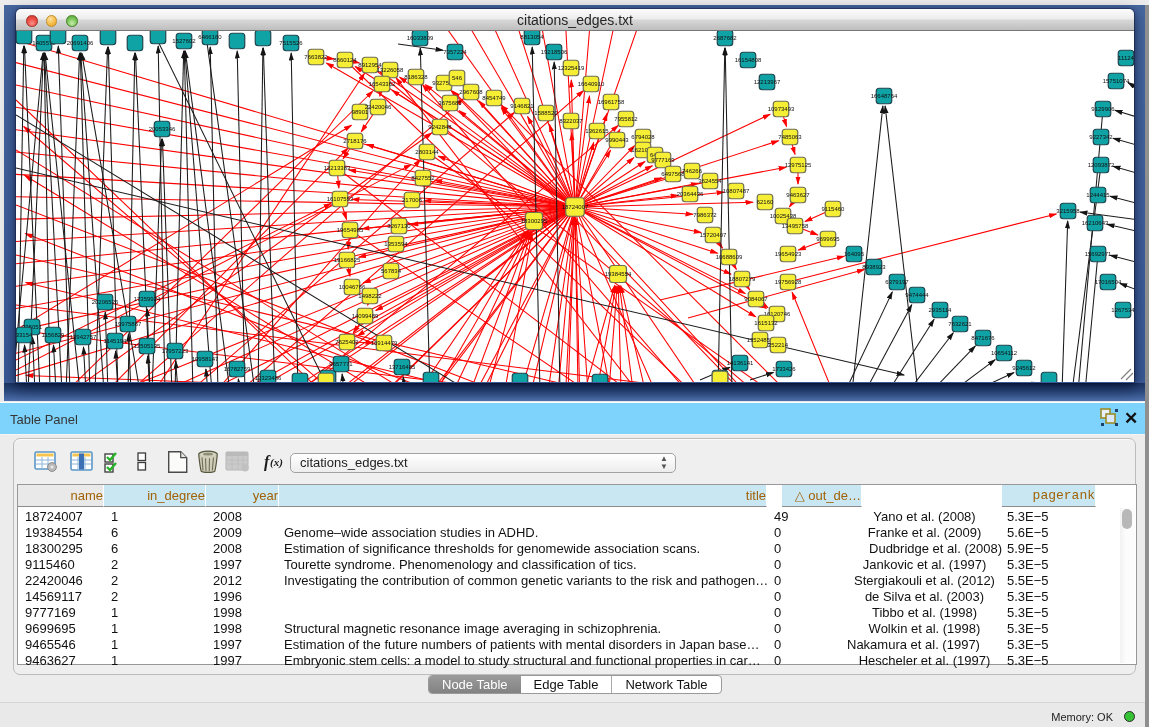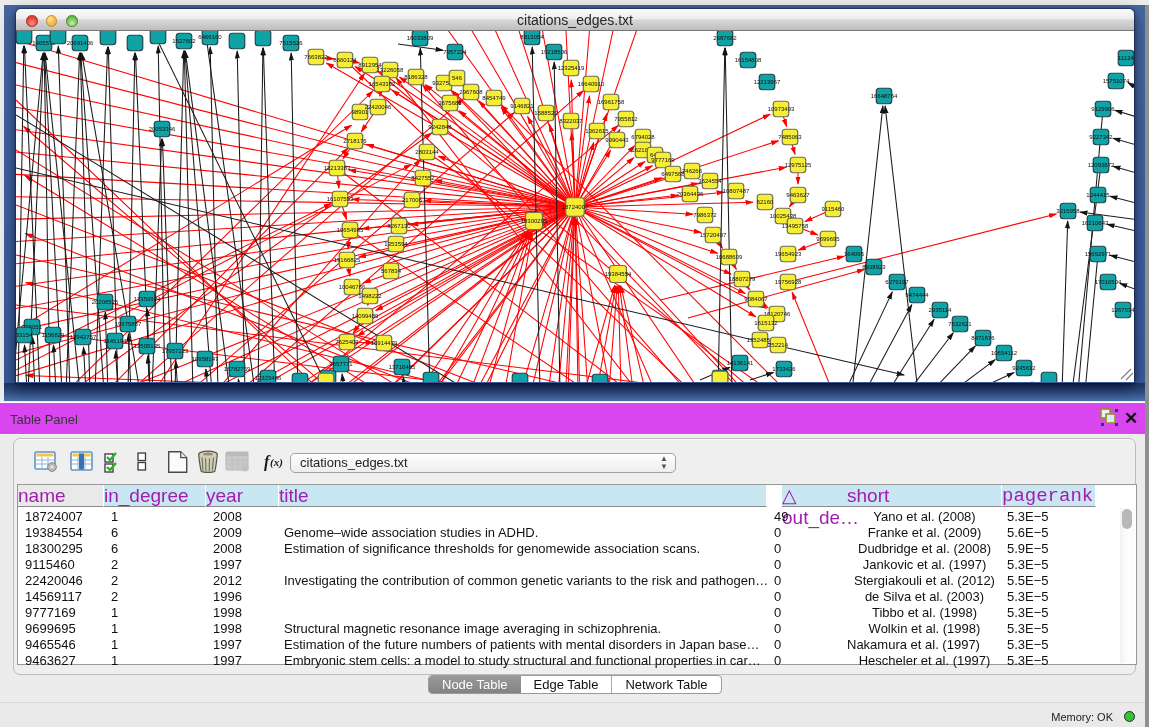--- a/index.html
+++ b/index.html
@@ -6,28 +6,28 @@
 .desktop{position:absolute;left:4px;top:5px;width:1141px;height:396px;background:linear-gradient(180deg,#46679f 0%,#40609c 55%,#3a5a96 94%,#436198 100%)}
 .bband{position:absolute;left:4px;top:383px;width:1141px;height:18px;background:linear-gradient(180deg,#1c3563 0%,#2c4a7e 45%,#4e71ad 100%)}
 .win{position:absolute;left:16px;top:9px;width:1118px;height:374px;border-radius:5px 5px 0 0;box-shadow:0 5px 16px rgba(0,8,35,.55),0 1px 5px rgba(0,8,35,.45),0 0 0 1px rgba(20,30,60,.4)}
 .titlebar{position:relative;height:22px;background:linear-gradient(180deg,#fcfcfc 0%,#ededed 45%,#d6d6d6 55%,#bebebe 100%);border-bottom:1px solid #767676;border-radius:5px 5px 0 0}
 .titlebar .t{position:absolute;left:0;right:0;top:2.5px;text-align:center;font-size:14px;color:#252525}
 .tl{position:absolute;top:6px;width:11.5px;height:11.5px;border-radius:50%}
 .tl.r{left:10px;background:radial-gradient(circle at 50% 72%,#f9928d 0%,#ee5148 48%,#cc3328 100%);border:1px solid #a02d25}
 .tl.y{left:29.5px;background:radial-gradient(circle at 35% 30%,#fbe0a3,#f5bc47 55%,#e59e1e);border:1px solid #c08e25}
 .tl.g{left:50px;background:radial-gradient(circle at 50% 72%,#c9ecb4 0%,#82ca5e 48%,#4aa332 100%);border:1px solid #457f26}
 .canvas{position:relative;height:351px;background:#fff;overflow:hidden}
-.tpbar{position:absolute;left:0;top:402px;width:1146px;height:33px;background:#d946ef;border-top:1px solid #fdfdfd;border-bottom:1px solid #f5f5f5}
+.tpbar{position:absolute;left:0;top:402px;width:1146px;height:33px;background:#7dd3fc;border-top:1px solid #fdfdfd;border-bottom:1px solid #f5f5f5}
 .tpbar .t{position:absolute;left:10px;top:9px;font-size:13px;color:#363636}
 .xicon{position:absolute;left:1124px;top:408px;font-size:17px;font-weight:bold;color:#111}
 .panel{position:absolute;left:13px;top:438px;width:1123px;height:237px;background:#efefef;border:1px solid #bcbcbc;border-radius:7px;box-shadow:inset 0 1px 0 #fbfbfb}
 .combo{position:absolute;left:276px;top:14px;width:386px;height:20px;background:linear-gradient(180deg,#ffffff,#ededed);border:1px solid #a2a2a2;border-radius:5px;font-size:13px;color:#222;line-height:18px;padding-left:9px}
 .combo .arr{position:absolute;right:7px;top:1px;font-size:8px;color:#555;line-height:8px}
 .tbl{position:absolute;left:3px;top:45px;width:1120px;height:181px;background:#fff;border:1px solid #989898}
-.thead{position:absolute;left:0;top:0;height:22px;border-bottom:1px solid #8b8b8b;font-size:19px;color:#a21caf;text-align:left;background:#c9e6f3;border-right:1px solid #fff;line-height:22px}
+.thead{position:absolute;left:0;top:0;height:22px;border-bottom:1px solid #8b8b8b;font-size:13px;color:#a16207;text-align:right;background:#c9e6f3;border-right:1px solid #fff;line-height:22px}
 .trow{position:absolute;font-size:13px;color:#111;white-space:nowrap;height:16px;line-height:16px}
 .sb{position:absolute;right:1px;top:23px;bottom:1px;width:15px;background:linear-gradient(90deg,#f2f2f2,#fcfcfc 40%,#fcfcfc)}
 .sb .th{position:absolute;left:2px;top:1px;width:10px;height:20px;background:#b8b8b8;border-radius:5px}
 .tabs{position:absolute;left:428px;top:675px;height:19px;display:flex;font-size:13px;border:1px solid #9a9a9a;border-radius:4px;overflow:hidden;background:#fff}
 .tabs div{padding:0 13px;line-height:18px;color:#111}
 .tabs .sel{background:linear-gradient(180deg,#9a9a9a,#828282);color:#fff}
 .tabs .sep{border-left:1px solid #aaa;padding:0}
 .status{position:absolute;left:0;top:702px;width:1146px;height:25px;background:#e9e9e9;border-top:1px solid #d6d6d6}
 .status .t{position:absolute;right:33px;top:8px;font-size:11px;color:#222}
 .status .dot{position:absolute;right:11px;top:8px;width:11px;height:11px;border-radius:50%;background:#35c335;border:1px solid #2a2a2a}
@@ -652,45 +652,45 @@
  </g>
 </g>
 </svg>
   <div class="combo">citations_edges.txt<div class="arr">▲<br>▼</div></div>
   <div class="tbl">
     <div class="thead" style="left:0px;width:86px;background:#e9e9e9;">name</div>
 <div class="thead" style="left:86px;width:102px;">in_degree</div>
 <div class="thead" style="left:188px;width:73px;">year</div>
 <div class="thead" style="left:261px;width:488px;">title</div>
 <div class="thead" style="left:764px;width:80px;">△ out_de…</div>
-<div class="thead" style="left:829px;width:155px;">short</div>
 <div class="thead" style="left:984px;width:94px;font-family:Liberation Mono, monospace;">pagerank</div>
     <div class="trow" style="left:7px;top:24px">18724007</div>
 <div class="trow" style="left:93px;top:24px">1</div>
 <div class="trow" style="left:195px;top:24px">2008</div>
 <div class="trow" style="left:756px;top:24px">49</div>
 <div class="trow" style="left:829px;width:155px;top:24px;text-align:center">Yano et al. (2008)</div>
 <div class="trow" style="left:989px;top:24px">5.3E−5</div>
 <div class="trow" style="left:7px;top:40px">19384554</div>
 <div class="trow" style="left:93px;top:40px">6</div>
 <div class="trow" style="left:195px;top:40px">2009</div>
 <div class="trow" style="left:266px;top:40px">Genome–wide association studies in ADHD.</div>
 <div class="trow" style="left:756px;top:40px">0</div>
 <div class="trow" style="left:829px;width:155px;top:40px;text-align:center">Franke et al. (2009)</div>
 <div class="trow" style="left:989px;top:40px">5.6E−5</div>
 <div class="trow" style="left:7px;top:56px">18300295</div>
 <div class="trow" style="left:93px;top:56px">6</div>
 <div class="trow" style="left:195px;top:56px">2008</div>
 <div class="trow" style="left:266px;top:56px">Estimation of significance thresholds for genomewide association scans.</div>
 <div class="trow" style="left:756px;top:56px">0</div>
-<div class="trow" style="left:829px;width:155px;top:56px;text-align:center">Dudbridge et al. (2008)</div>
+<div class="trow" style="left:829px;width:155px;top:56px;text-align:right">Dudbridge et al. (2008)</div>
 <div class="trow" style="left:989px;top:56px">5.9E−5</div>
 <div class="trow" style="left:7px;top:72px">9115460</div>
 <div class="trow" style="left:93px;top:72px">2</div>
 <div class="trow" style="left:195px;top:72px">1997</div>
+<div class="trow" style="left:266px;top:72px">Tourette syndrome. Phenomenology and classification of tics.</div>
 <div class="trow" style="left:756px;top:72px">0</div>
 <div class="trow" style="left:829px;width:155px;top:72px;text-align:center">Jankovic et al. (1997)</div>
 <div class="trow" style="left:989px;top:72px">5.3E−5</div>
 <div class="trow" style="left:7px;top:88px">22420046</div>
 <div class="trow" style="left:93px;top:88px">2</div>
 <div class="trow" style="left:195px;top:88px">2012</div>
 <div class="trow" style="left:266px;top:88px">Investigating the contribution of common genetic variants to the risk and pathogen…</div>
 <div class="trow" style="left:756px;top:88px">0</div>
 <div class="trow" style="left:829px;width:155px;top:88px;text-align:center">Stergiakouli et al. (2012)</div>
 <div class="trow" style="left:989px;top:88px">5.5E−5</div>

